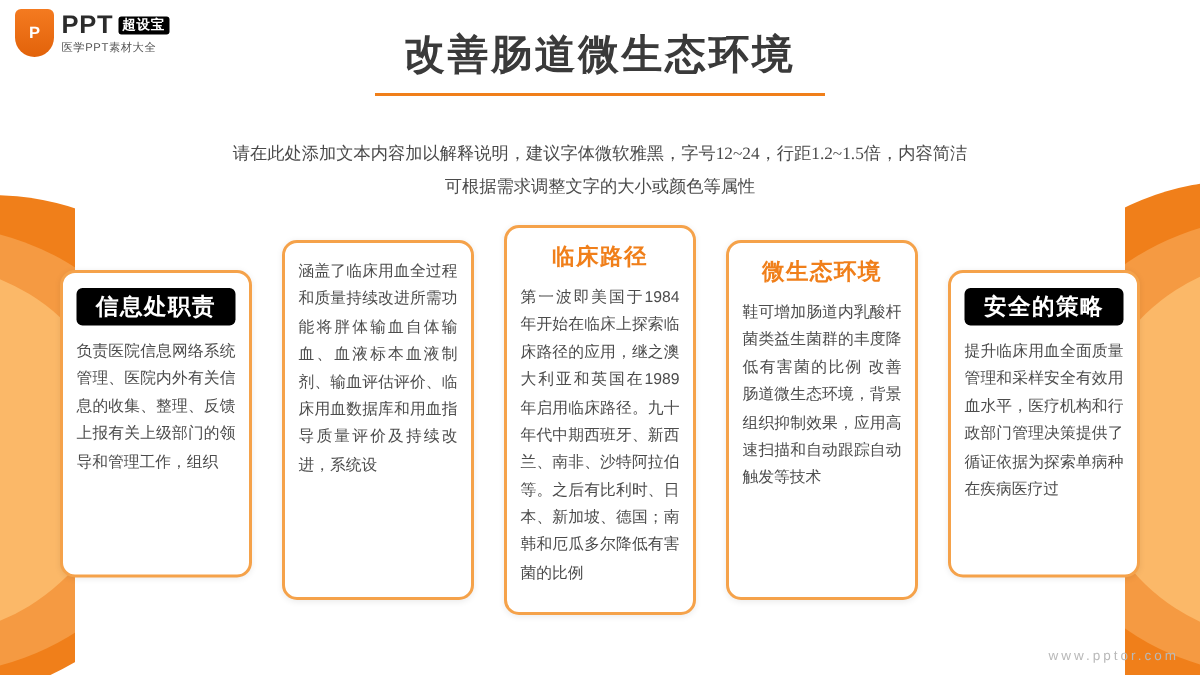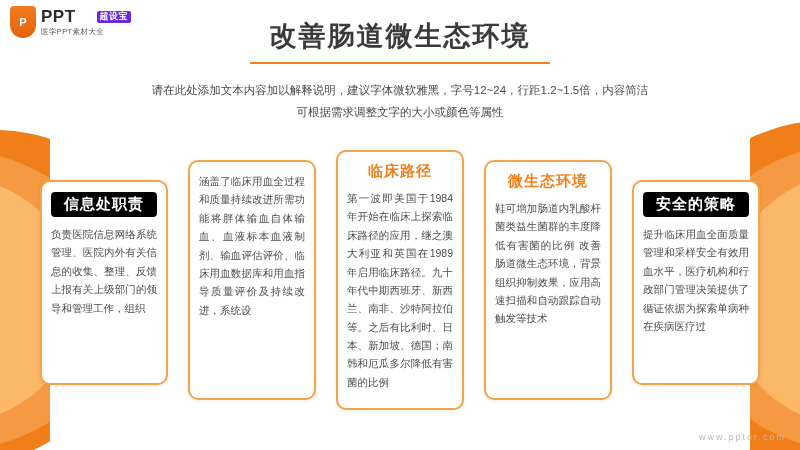--- a/index.html
+++ b/index.html
@@ -111,26 +111,26 @@
     line-height: 1.05;
   }
   .logo-main {
     font-size: 17px;
     font-weight: bold;
     color: #2b2b2b;
     letter-spacing: .5px;
   }
   .logo-badge {
     display: inline-block;
-    background: #6d28d9;
+    background: #000000;
     color: #fff;
     font-size: 9px;
     padding: 1px 3px;
     border-radius: 2px;
-    margin-left: 21px;
+    margin-left: 3px;
     vertical-align: 3px;
   }
   .logo-sub {
     font-size: 7.5px;
     color: #555;
     letter-spacing: .4px;
     margin-top: 2px;
   }
 
   
@@ -147,24 +147,25 @@
     letter-spacing: 2px;
     margin: 0;
   }
   .title-rule {
     width: 300px;
     height: 2px;
     background: #f07f1a;
     margin: 8px auto 0;
   }
   .subtitle {
-    margin-top: 16px;
+    margin-top: 29px;
     font-size: 11.5px;
     color: #4a4a4a;
     line-height: 1.9;
+    font-family: Liberation Serif, serif;
   }
 
   
   .cards {
     position: absolute;
     z-index: 4;
     left: 40px;
     right: 40px;
     top: 150px;
     display: flex;

